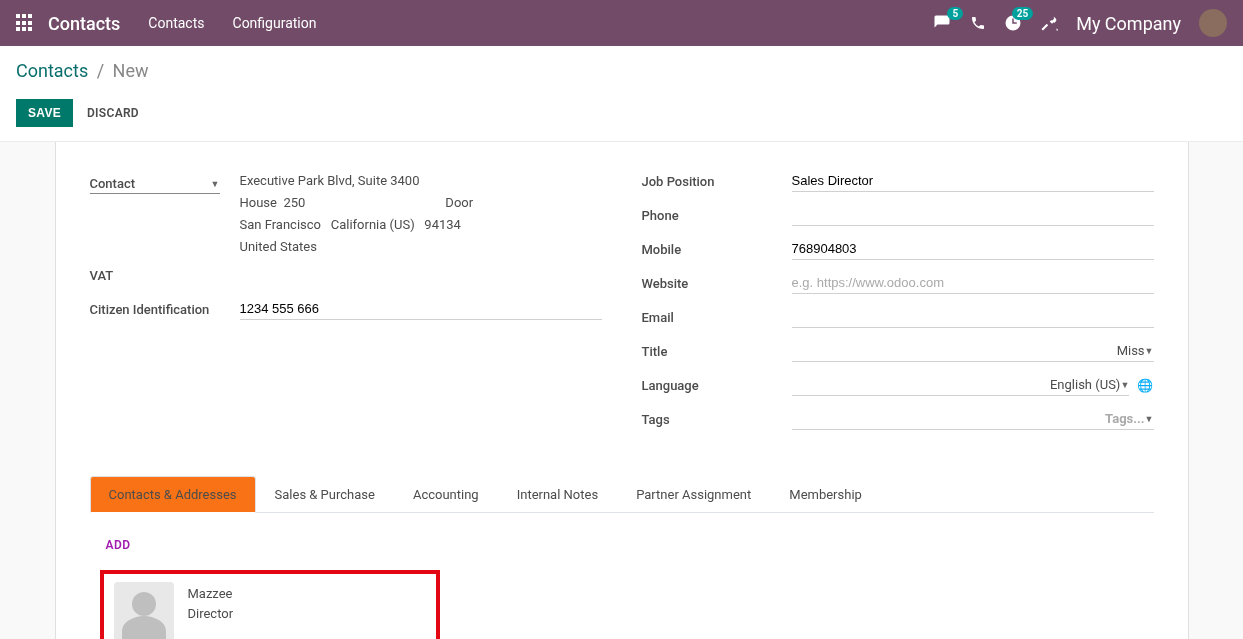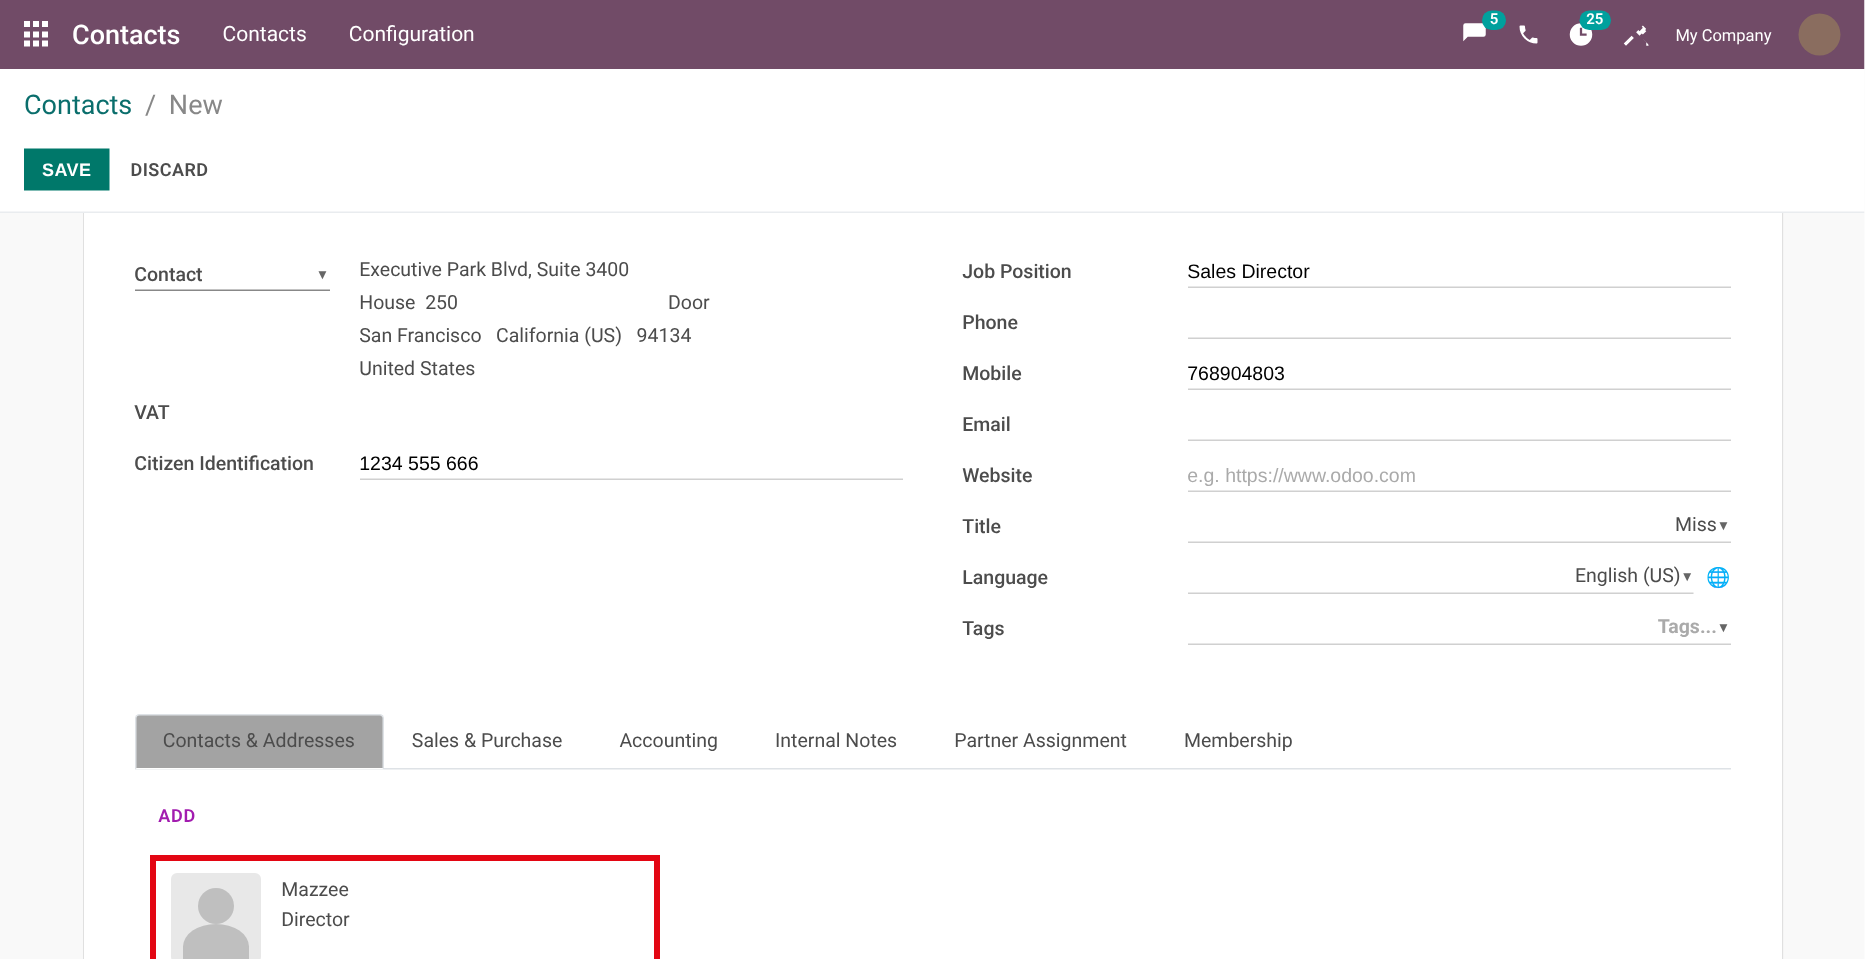--- a/index.html
+++ b/index.html
@@ -49,21 +49,21 @@
   .select-like{border-bottom:1px solid #888; width:130px; display:flex;justify-content:space-between;align-items:center;padding:2px 0; cursor:pointer;}
   .caret{font-size:9px; color:#666;}
   .sel-full{border-bottom:1px solid #d0d0d0; display:flex;justify-content:flex-end;align-items:center;padding:3px 0;}
 
   .addr-block{font-size:13px; line-height:1.7;}
   .addr-sub{display:flex; gap:20px; font-size:13px;}
   .addr-sub .k{color:#4c4c4c;}
 
   .tabs{display:flex; border-bottom:1px solid #dee2e6; margin-top:34px;}
   .tab{padding:10px 18px; cursor:pointer; color:#4c4c4c; border:1px solid transparent; border-bottom:none; margin-bottom:-1px;}
-  .tab.active{border-color:#dee2e6; background:#a3a3a3; border-bottom:1px solid #fff; border-radius:3px 3px 0 0;}
+  .tab.active{border-color:#dee2e6; background:#f97316; border-bottom:1px solid #fff; border-radius:3px 3px 0 0;}
 
   .tabbody{padding:24px 10px 30px 10px;}
   .add-link{color:#a21caf; font-weight:600; font-size:12px; letter-spacing:0.5px; cursor:pointer; margin-left:6px;}
   .card{margin-top:18px; border:4px solid #e30613; width:340px; padding:8px 10px; display:flex; gap:14px;}
   .silhouette{width:60px;height:60px; background:#e8e8e8; border-radius:4px; position:relative; overflow:hidden;}
   .sil-head{position:absolute;width:24px;height:24px;border-radius:50%;background:#bfbfbf; left:18px; top:10px;}
   .sil-body{position:absolute;width:44px;height:30px;border-radius:50% 50% 0 0;background:#bfbfbf; left:8px; top:34px;}
   .card-text{font-size:13px; line-height:1.5; padding-top:2px;}
   .globe{margin-left:8px; cursor:pointer; font-size:13px;}
   .rightval{display:flex;align-items:center;}
@@ -104,21 +104,21 @@
       <svg width="18" height="18" viewBox="0 0 24 24" fill="#fff">
           <path d="M12 22a10 10 0 1 1 10-10 10 10 0 0 1-10 10zm1-11V6h-2v7h6v-2z"></path>
         </svg>
       <span class="badge">25</span>
     </div>
     <div class="ticon">
       <svg width="18" height="18" viewBox="0 0 24 24" fill="#fff">
           <path d="M22 19l-9-9 2-2 1 1 3-3-1-1 1-1 3 3-1 1 1 1-3 3-1-1-2 2 9 9-3 0zM4 22l-2-2 7-7 2 2-7 7z"></path>
         </svg>
     </div>
-    <div style="font-size:11px;cursor:pointer;">My Company</div>
+    <div style="font-size:18px;cursor:pointer;">My Company</div>
     <div class="avatar"></div>
   </div>
 </div>
 
 <div class="subhead">
   <div class="breadcrumb">
     <span class="root">Contacts</span>
     <span class="sep">/</span>
     <span class="cur">New</span>
   </div>
@@ -171,26 +171,26 @@
           </div>
         <div class="row">
             <div class="lbl">Phone</div>
           <div class="val"><input class="inputlike" value="" style=""></div>
           </div>
         <div class="row">
             <div class="lbl">Mobile</div>
           <div class="val"><input class="inputlike" value="768904803" style=""></div>
           </div>
         <div class="row">
+            <div class="lbl">Website</div>
+          <div class="val"><input class="inputlike" placeholder="e.g. https://www.odoo.com" style=""></div>
+          </div>
+        <div class="row">
             <div class="lbl">Email</div>
           <div class="val"><input class="inputlike" value="" style=""></div>
-          </div>
-        <div class="row">
-            <div class="lbl">Website</div>
-          <div class="val"><input class="inputlike" placeholder="e.g. https://www.odoo.com" style=""></div>
           </div>
         <div class="row">
             <div class="lbl">Title</div>
           <div class="val">
               <div class="sel-full">
                 <span>Miss</span>
                 <span class="caret">▼</span>
               </div>
             </div>
           </div>

